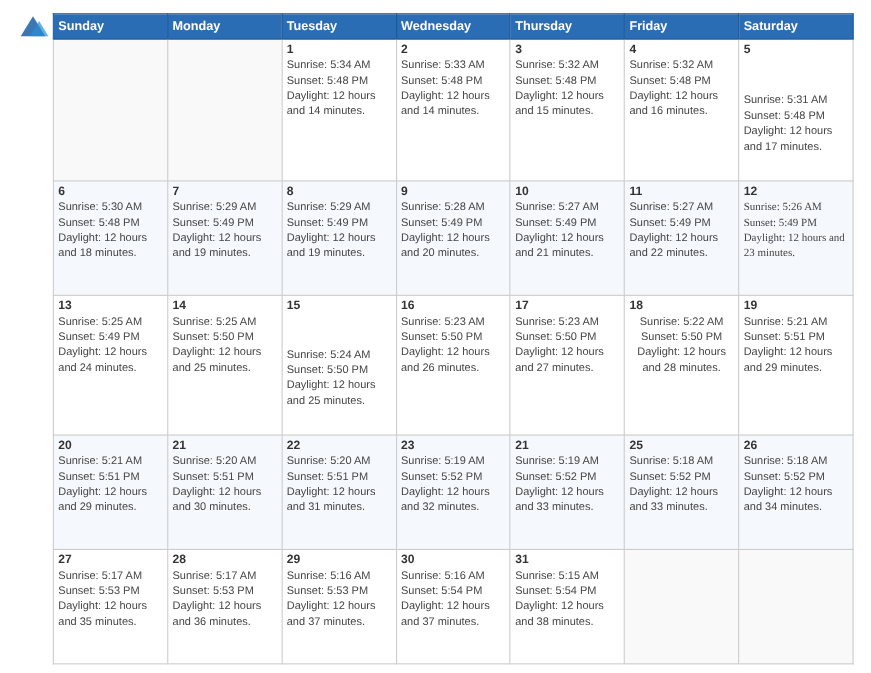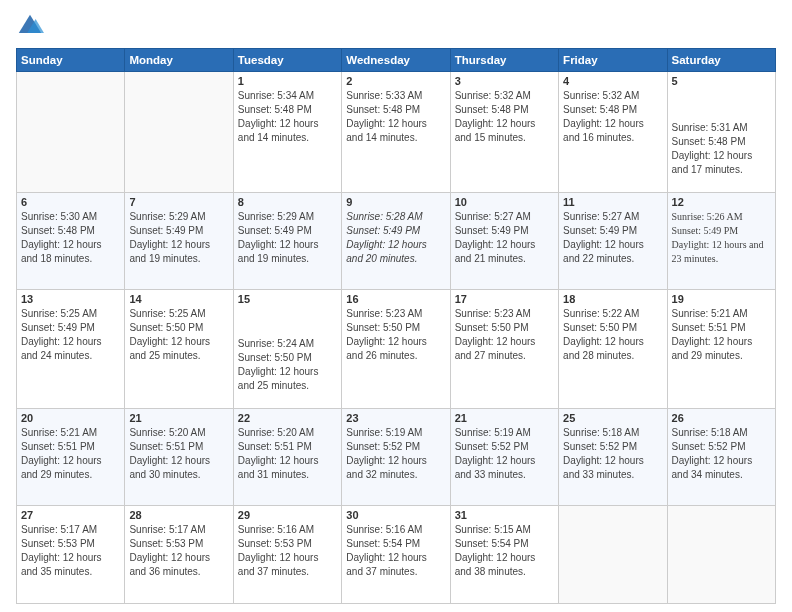--- a/index.html
+++ b/index.html
@@ -8,21 +8,21 @@
       height: 612px;
       font-family: Arial, sans-serif;
       background: #fff;
       overflow: hidden;
     }
     .page {
       width: 792px;
       height: 612px;
       padding: 12px 16px 8px 16px;
       display: flex;
-      flex-direction: column;
+      flex-direction: row;
     }
     .header {
       display: flex;
       align-items: flex-start;
       justify-content: space-between;
       margin-bottom: 8px;
     }
     .logo {
       display: flex;
       align-items: center;
@@ -191,21 +191,21 @@
 Daylight: 12 hours and 19 minutes.</div>
           </td>
           <td>
             <span class="day-number">8</span>
             <div class="day-info" style="white-space: pre-line;">Sunrise: 5:29 AM
 Sunset: 5:49 PM
 Daylight: 12 hours and 19 minutes.</div>
           </td>
           <td>
             <span class="day-number">9</span>
-            <div class="day-info" style="white-space: pre-line; font-style: italic;">Sunrise: 5:28 AM
+            <div class="day-info" style="white-space: pre-line;">Sunrise: 5:28 AM
 Sunset: 5:49 PM
 Daylight: 12 hours and 20 minutes.</div>
           </td>
           <td>
             <span class="day-number">10</span>
             <div class="day-info" style="white-space: pre-line;">Sunrise: 5:27 AM
 Sunset: 5:49 PM
 Daylight: 12 hours and 21 minutes.</div>
           </td>
           <td>
@@ -247,21 +247,21 @@
 Daylight: 12 hours and 26 minutes.</div>
           </td>
           <td>
             <span class="day-number">17</span>
             <div class="day-info" style="white-space: pre-line;">Sunrise: 5:23 AM
 Sunset: 5:50 PM
 Daylight: 12 hours and 27 minutes.</div>
           </td>
           <td>
             <span class="day-number">18</span>
-            <div class="day-info" style="white-space: pre-line;">Sunrise: 5:22 AM
+            <div class="day-info" style="white-space: pre-line; text-align: center;">Sunrise: 5:22 AM
 Sunset: 5:50 PM
 Daylight: 12 hours and 28 minutes.</div>
           </td>
           <td>
             <span class="day-number">19</span>
             <div class="day-info" style="white-space: pre-line;">Sunrise: 5:21 AM
 Sunset: 5:51 PM
 Daylight: 12 hours and 29 minutes.</div>
           </td>
         </tr>

